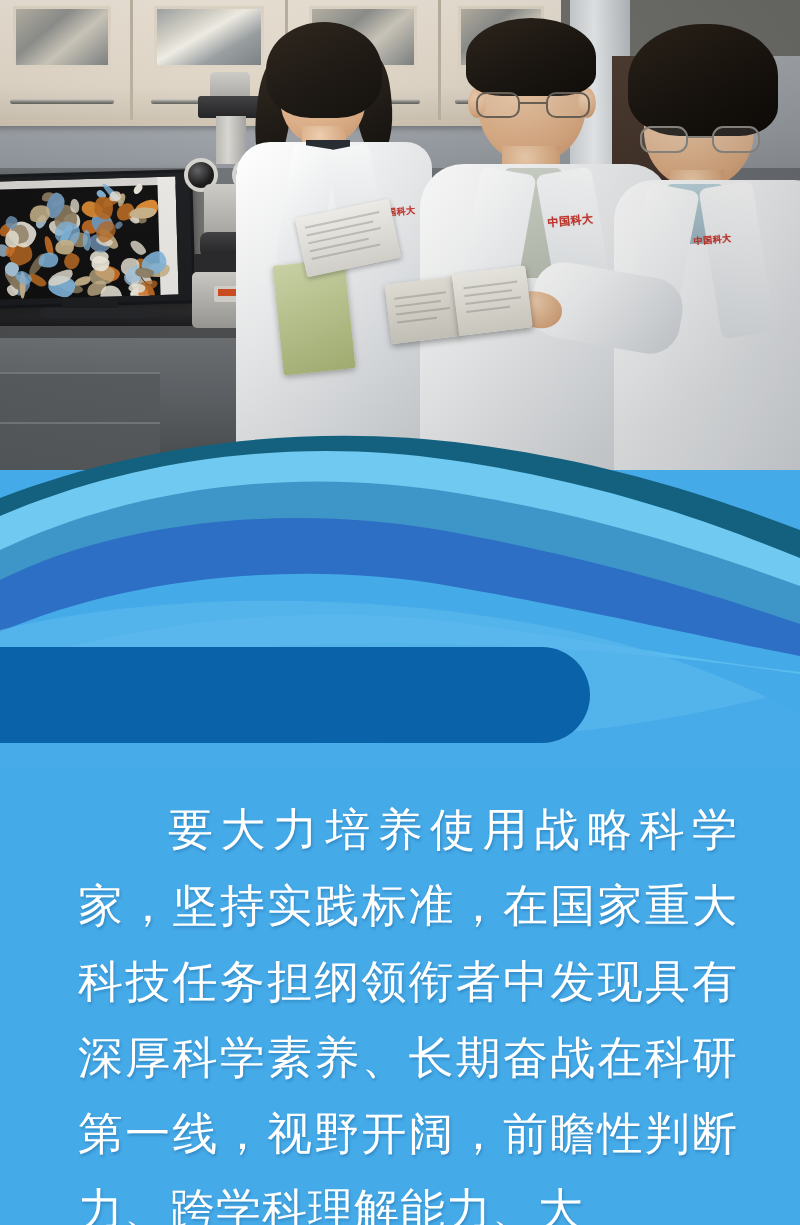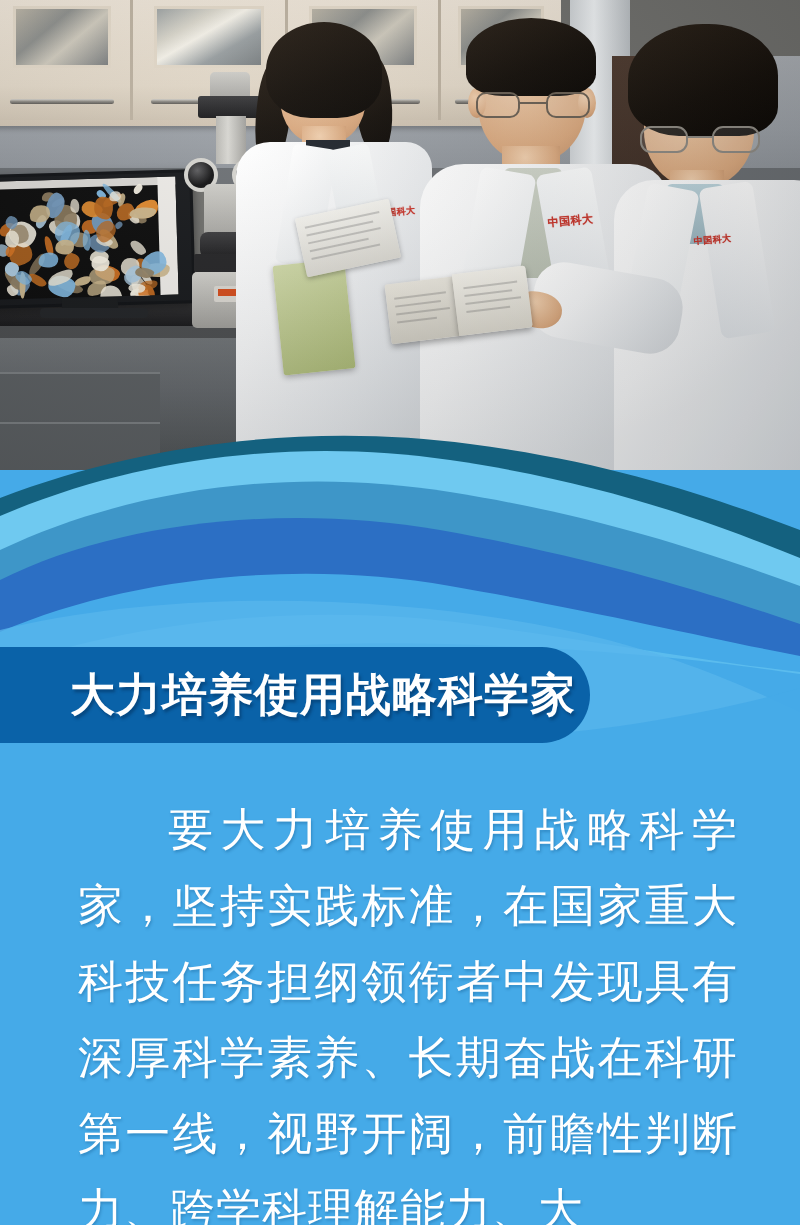--- a/index.html
+++ b/index.html
@@ -410,17 +410,16 @@
       <path fill="#45AAE8" d="M0,296 C160,268 340,258 500,266 C640,272 730,284 800,294 L800,300 L0,300 Z"></path>
     </svg>
   </div>
 
   <svg style="position:absolute;left:0;top:600px;width:800px;height:170px;" viewBox="0 0 800 170" preserveAspectRatio="none">
     <path fill="#58B6EC" opacity="0.75" d="M0,30 C180,-14 420,-6 600,38 C680,58 740,84 800,112 L800,170 L0,170 Z"></path>
     <path fill="#45AAE8" opacity="0.9" d="M0,112 C180,150 430,152 620,126 C700,114 760,100 800,88 L800,170 L0,170 Z"></path>
   </svg>
 
   <div class="banner"></div>
-  <div class="title">大力培养使用战略科学家</div>
 
   <div class="bodytext">要大力培养使用战略科学家，坚持实践标准，在国家重大科技任务担纲领衔者中发现具有深厚科学素养、长期奋战在科研第一线，视野开阔，前瞻性判断力、跨学科理解能力、大</div>
 
 </div>
 
 </body></html>

